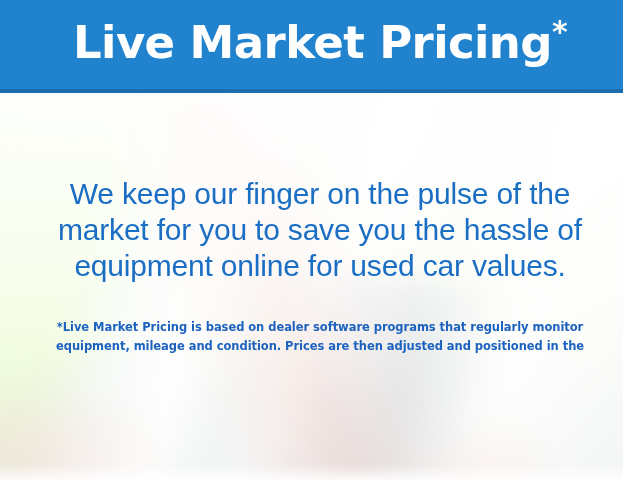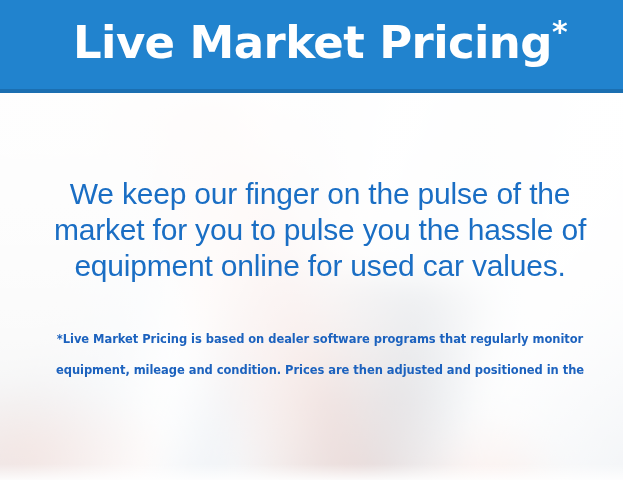--- a/index.html
+++ b/index.html
@@ -9,21 +9,21 @@
   }
   body {
     font-family: "Liberation Sans", sans-serif;
   }
 
   #slide {
     position: relative;
     width: 623px;
     height: 480px;
     overflow: hidden;
-    background: #e5e5e5;
+    background: #bef264;
   }
 
   
   .bg-photo {
     position: absolute;
     inset: 0;
     overflow: hidden;
   }
   .bg-layer {
     position: absolute;
@@ -157,21 +157,21 @@
     left: 20px;
     width: 600px;
     text-align: center;
     color: #1c62be;
     font-family: "DejaVu Sans", sans-serif;
     font-weight: bold;
     font-size: 11.5px;
     line-height: 19px;
     letter-spacing: -0.05px;
   }
-  .disclaimer .dl-line { display: block; white-space: nowrap; margin-top: 12px; }
+  .disclaimer .dl-line { display: block; white-space: nowrap; }
 </style>
 </head>
 <body>
 
 <div id="slide">
 
   <div class="bg-photo">
     <div class="bg-layer bg-glass"></div>
     <div class="bg-layer bg-body"></div>
     <div class="bg-layer bg-bands"></div>
@@ -181,21 +181,21 @@
     <div class="bg-veil"></div>
     <div class="bg-bottom-fade"></div>
   </div>
 
   <div class="banner">
     <h1 class="banner-title"><span>Live Market Pricing</span><span class="asterisk">*</span></h1>
   </div>
 
   <div class="headline">
     <span class="hl-line">We keep our finger on the pulse of the</span>
-    <span class="hl-line">market for you to pulse you the hassle of</span>
+    <span class="hl-line">market for you to save you the hassle of</span>
     <span class="hl-line">equipment online for used car values.</span>
   </div>
 
   <div class="disclaimer">
     <span class="dl-line">*Live Market Pricing is based on dealer software programs that regularly monitor</span>
     <span class="dl-line">equipment, mileage and condition. Prices are then adjusted and positioned in the</span>
   </div>
 
 </div>
 

